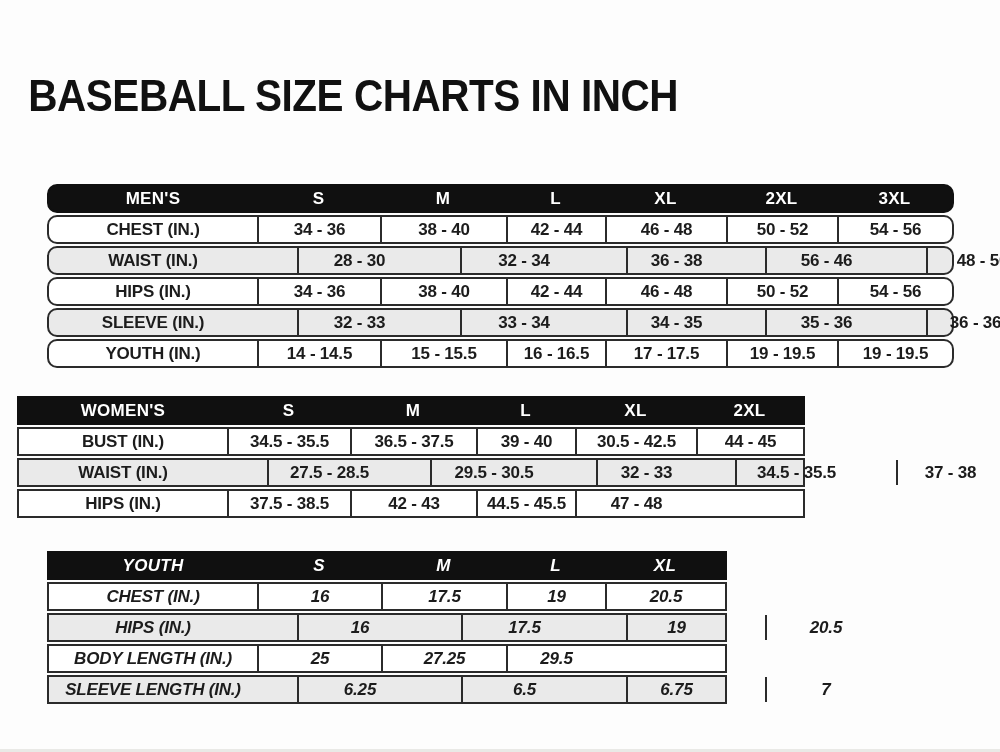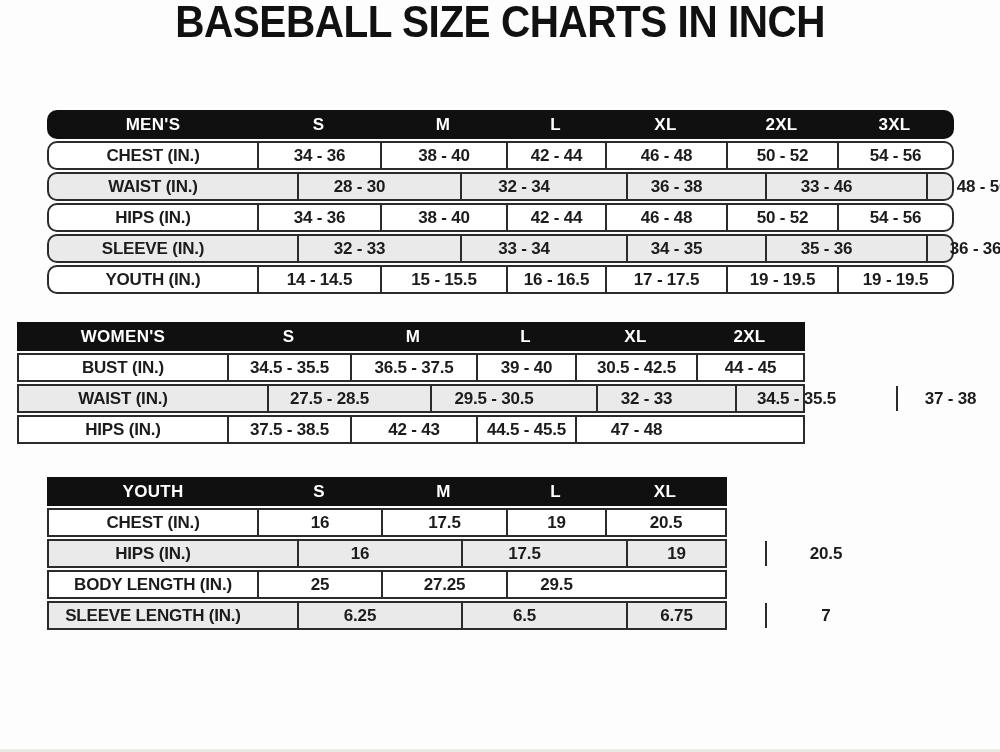--- a/index.html
+++ b/index.html
@@ -8,21 +8,22 @@
   }
   *{box-sizing:border-box; margin:0; padding:0;}
   html,body{width:1000px; height:752px; overflow:hidden;}
   body{
     background:var(--bg);
     font-family:"Liberation Sans", sans-serif;
     color:var(--text);
     position:relative;
   }
   .title-wrap{
-    text-align:center;
+    padding-top:74px;
+    text-align:left;
   }
   .page-title{
     display:inline-block;
     font-size:44px;
     font-weight:bold;
     letter-spacing:-0.5px;
     transform:scaleX(0.92);
     transform-origin:center;
     white-space:nowrap;
     color:#111;
@@ -53,21 +54,21 @@
     font-size:17px;
     font-weight:bold;
     white-space:nowrap;
     overflow:hidden;
     letter-spacing:-0.2px;
   }
   .body-row .cell + .cell{border-left:2px solid var(--border);}
   .header-row .cell{letter-spacing:0.3px;}
   #mens-table{margin-top:66px;}
   #womens-table{margin-top:28px;margin-left:17px;}
-  #youth-table{margin-top:33px;}
+  #youth-table{margin-top:33px;font-style:italic;}
   .bottom-artifact{
     position:absolute; left:0; bottom:0; width:1000px; height:3px;
     background:#e9e9e6;
   }
 </style>
 </head>
 <body>
 
 <div class="title-wrap">
   <div class="page-title">BASEBALL SIZE CHARTS IN INCH</div>
@@ -90,21 +91,21 @@
       <div class="cell">42 - 44</div>
       <div class="cell">46 - 48</div>
       <div class="cell">50 - 52</div>
       <div class="cell">54 - 56</div>
     </div>
     <div class="row body-row alt">
       <div class="cell">WAIST (IN.)</div>
       <div class="cell">28 - 30</div>
       <div class="cell">32 - 34</div>
       <div class="cell">36 - 38</div>
-      <div class="cell">33 - 46</div>
+      <div class="cell">56 - 46</div>
       <div class="cell">48 - 50</div>
     </div>
     <div class="row body-row">
       <div class="cell">HIPS (IN.)</div>
       <div class="cell">34 - 36</div>
       <div class="cell">38 - 40</div>
       <div class="cell">42 - 44</div>
       <div class="cell">46 - 48</div>
       <div class="cell">50 - 52</div>
       <div class="cell">54 - 56</div>

